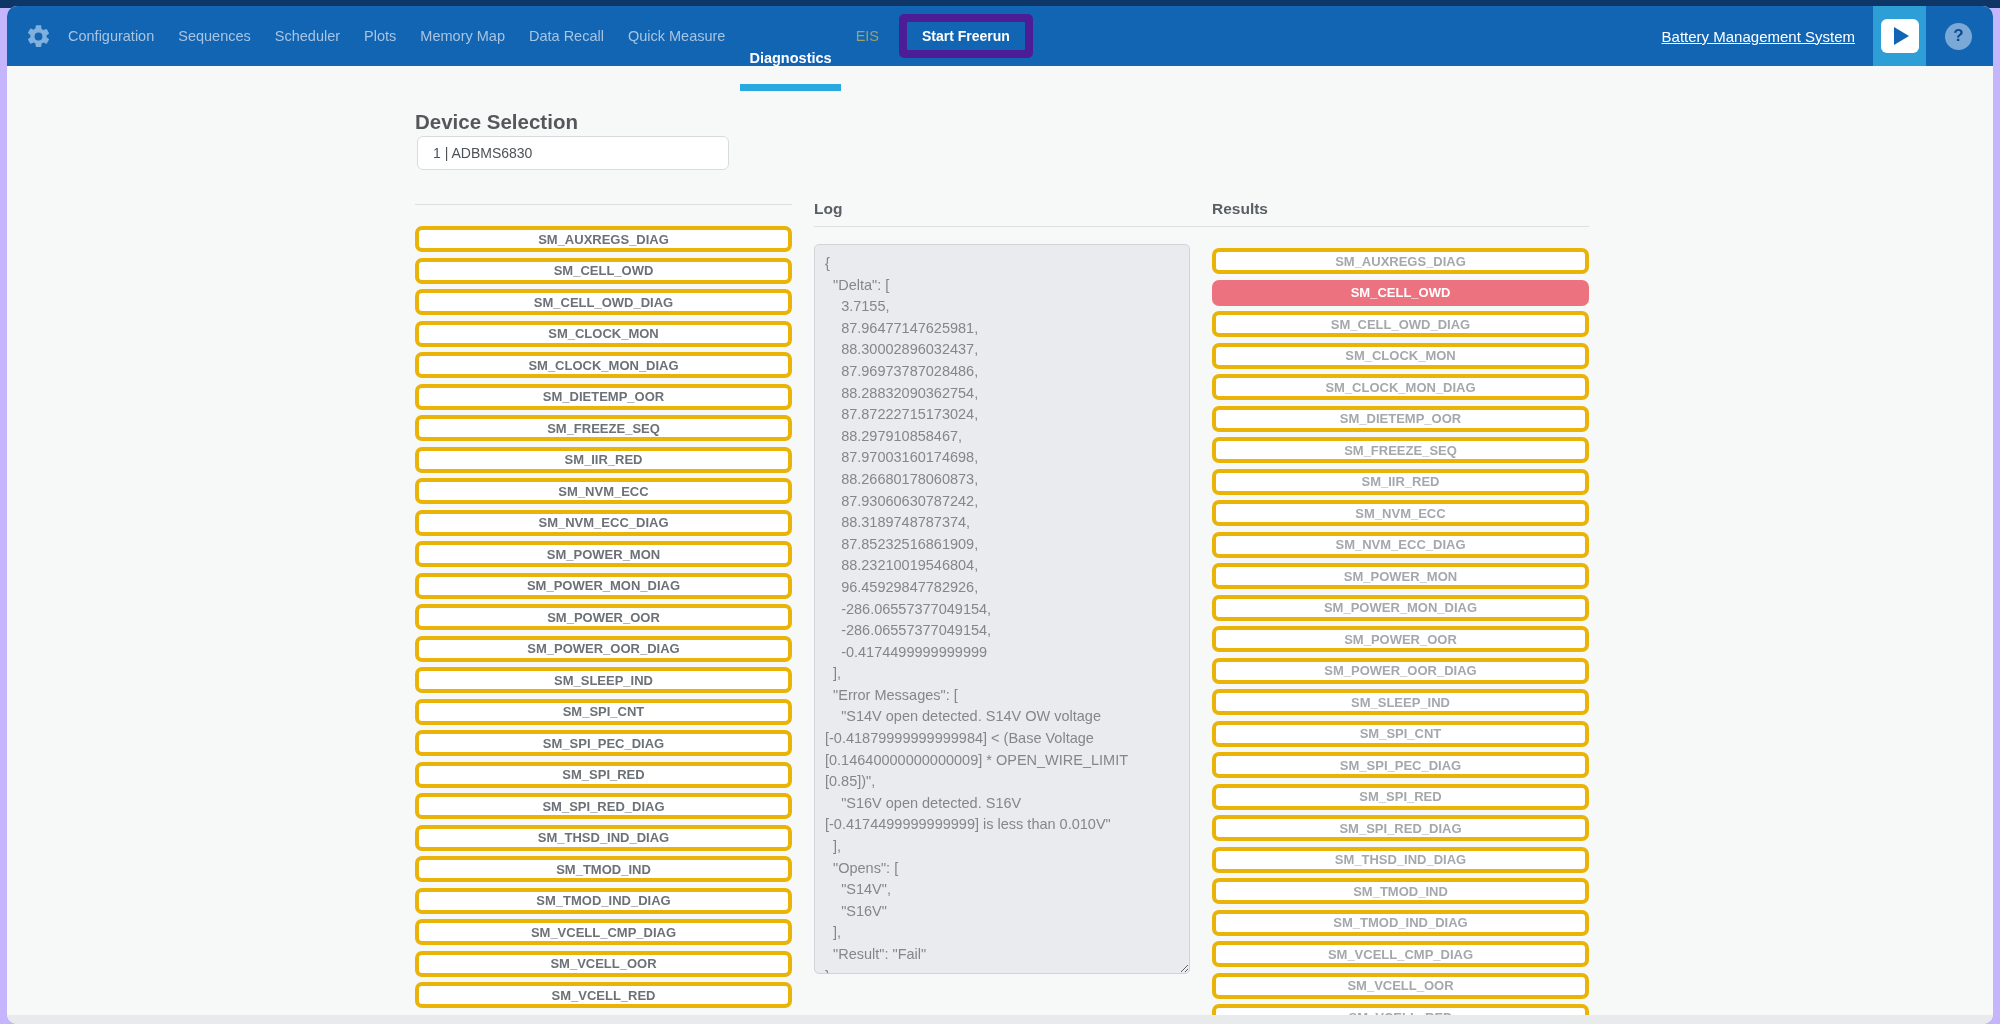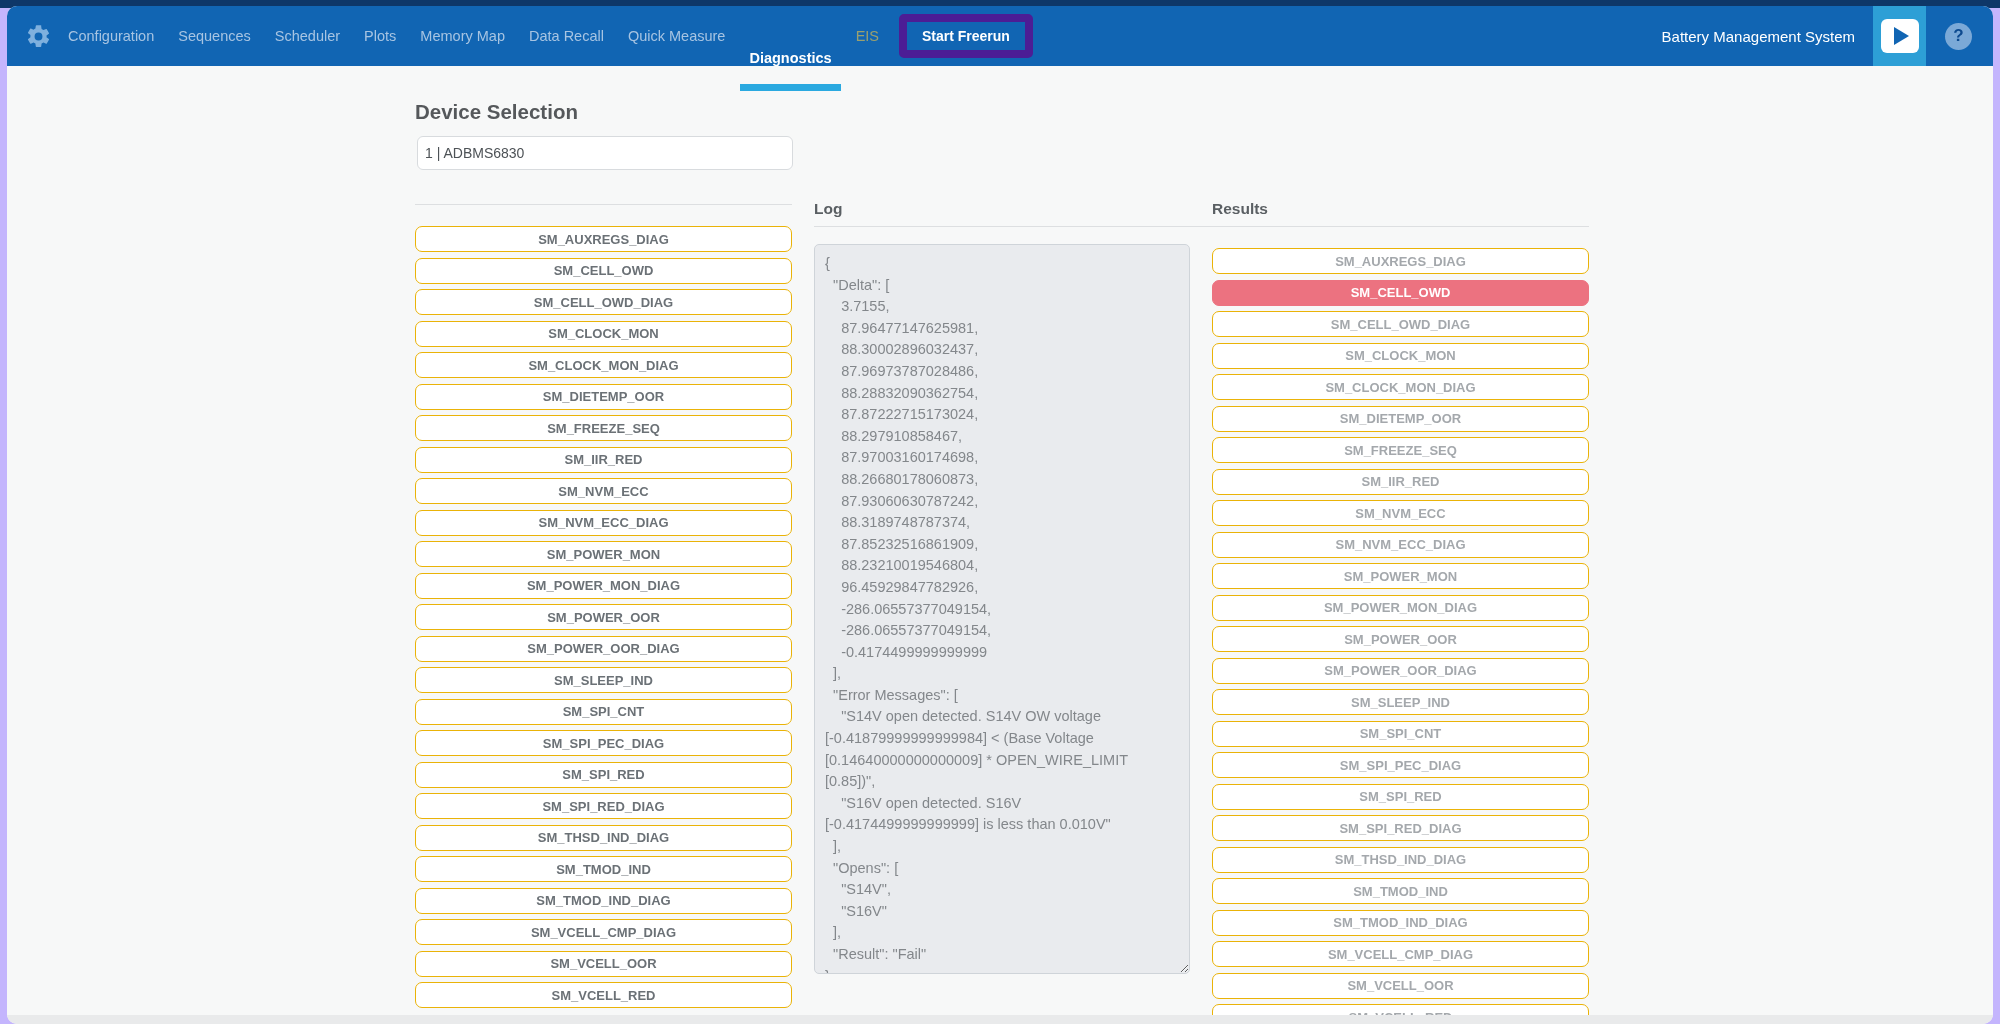--- a/index.html
+++ b/index.html
@@ -10,38 +10,38 @@
   
   .nav{position:relative;height:60px;background:#1165b3;display:flex;align-items:center;padding-left:18px;}
   .gear{display:flex;align-items:center;margin-right:16px;}
   .nav-items{display:flex;align-items:center;gap:24px;height:100%;}
   .nav-item{height:100%;display:flex;align-items:center;position:relative;color:#a7c4e2;font-size:14.5px;cursor:pointer;white-space:nowrap;}
   .nav-item.active{color:#ffffff;font-weight:600;margin-top:43px;}
   .nav-item.active::after{content:"";position:absolute;left:-9px;right:-9px;bottom:-3px;height:7px;background:#2aa9e0;}
   .nav-item.disabled{color:#9aa06f;}
   .freerun-btn{margin-left:20px;background:transparent;border:8px solid #4c1d95;border-radius:5px;color:#ffffff;font-weight:700;font-size:14px;padding:6px 15px;cursor:pointer;font-family:"Liberation Sans",sans-serif;}
   .nav-right{margin-left:auto;display:flex;align-items:center;height:100%;}
-  .app-title{color:#ffffff;font-size:15px;margin-right:18px;white-space:nowrap;}
+  .app-title{color:#ffffff;font-size:15px;margin-right:18px;white-space:nowrap;text-decoration:underline;}
   .run-box{width:53px;height:100%;background:#2d9fd6;display:flex;align-items:center;justify-content:center;cursor:pointer;}
   .run-inner{width:38px;height:34px;background:#ffffff;border-radius:6px;display:flex;align-items:center;justify-content:center;}
   .play-tri{width:0;height:0;border-left:15px solid #1165b3;border-top:9px solid transparent;border-bottom:9px solid transparent;margin-left:3px;}
   .help{width:27px;height:27px;border-radius:50%;background:#7ba9d7;color:#0d4a8f;font-weight:700;font-size:17px;display:flex;align-items:center;justify-content:center;margin:0 21px 0 19px;cursor:pointer;}
 
   
-  .page-title{position:absolute;left:408px;top:80px;font-size:20.5px;font-weight:600;color:#55585b;}
-  .device-select{position:absolute;left:410px;top:130px;width:376px;height:34px;background:#ffffff;border:1px solid #d8dbde;border-radius:6px;display:flex;align-items:center;padding-left:7px;font-size:14px;color:#4d5256;box-sizing:border-box;cursor:pointer;}
+  .page-title{position:absolute;left:408px;top:90px;font-size:20.5px;font-weight:600;color:#55585b;}
+  .device-select{position:absolute;left:410px;top:130px;width:312px;height:34px;background:#ffffff;border:1px solid #d8dbde;border-radius:6px;display:flex;align-items:center;padding-left:15px;font-size:14px;color:#4d5256;box-sizing:border-box;cursor:pointer;}
 
   .col{position:absolute;top:194px;}
   .col-functions{left:408px;width:377px;}
   .col-log{left:807px;width:413px;}
   .col-results{left:1205px;width:377px;}
   .col-title{font-size:15.5px;font-weight:600;color:#5a5f63;margin:0;height:22px;}
   .col-divider{border:none;border-top:1px solid #dddfe1;margin:4px 0 0 0;}
   .btn-list{margin-top:21px;}
-  .list-btn{box-sizing:border-box;width:100%;height:26px;margin-bottom:5.5px;background:#ffffff;border:1px solid #eab308;border-radius:7px;display:flex;align-items:center;justify-content:center;font-size:13px;font-weight:600;cursor:pointer;font-family:"Liberation Sans",sans-serif;}
+  .list-btn{box-sizing:border-box;width:100%;height:26px;margin-bottom:5.5px;background:#ffffff;border:4px solid #eab308;border-radius:7px;display:flex;align-items:center;justify-content:center;font-size:13px;font-weight:600;cursor:pointer;font-family:"Liberation Sans",sans-serif;}
   .col-functions .list-btn{color:#6b7176;}
   .col-results .list-btn{color:#a4a8ac;}
   .col-results .list-btn.highlighted{background:#ec7280;border-color:#ec7280;color:#ffffff;}
 
   .log-area{box-sizing:border-box;display:block;margin-top:17px;width:376px;height:730px;background:#e9ebee;border:1px solid #cfd4d9;border-radius:5px;padding:8px 10px;font-family:"Liberation Sans",sans-serif;font-size:14.5px;line-height:21.6px;color:#83878b;resize:both;overflow:hidden;white-space:pre-wrap;}
 
   .bottom-scrollbar{position:absolute;left:0;right:0;bottom:0;height:9px;background:#e9eaeb;z-index:5;}
 </style>
 </head>
 <body>

